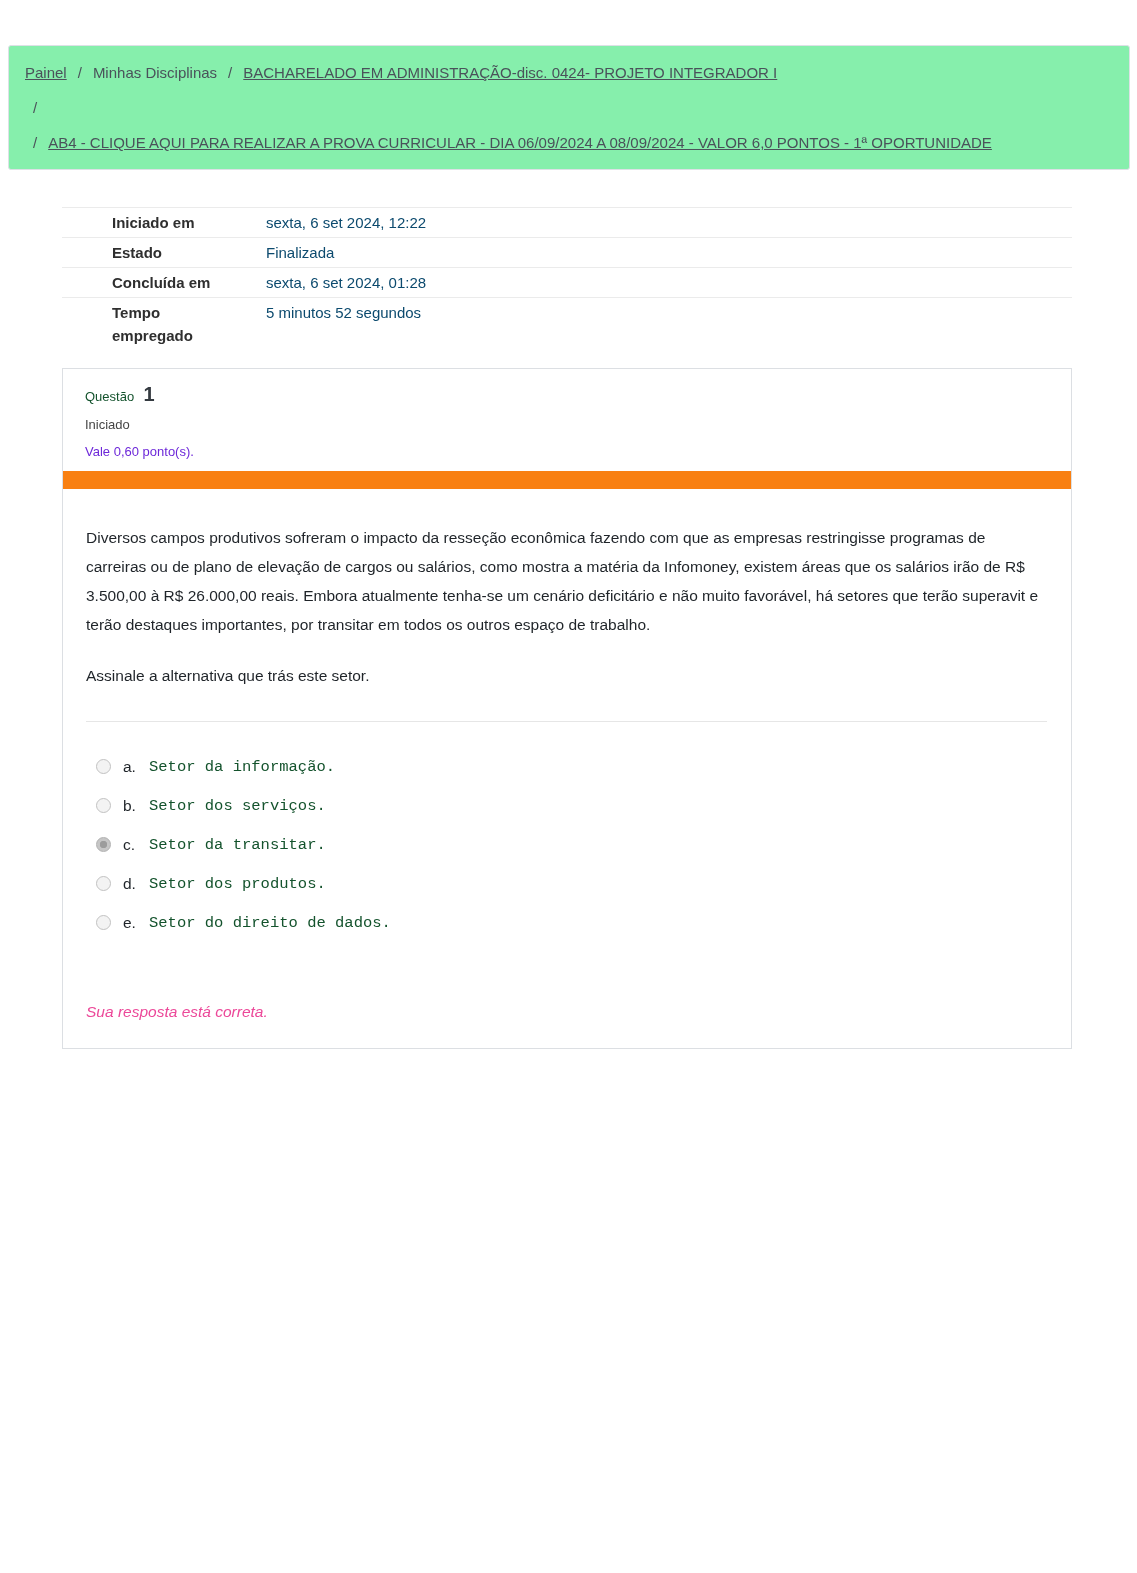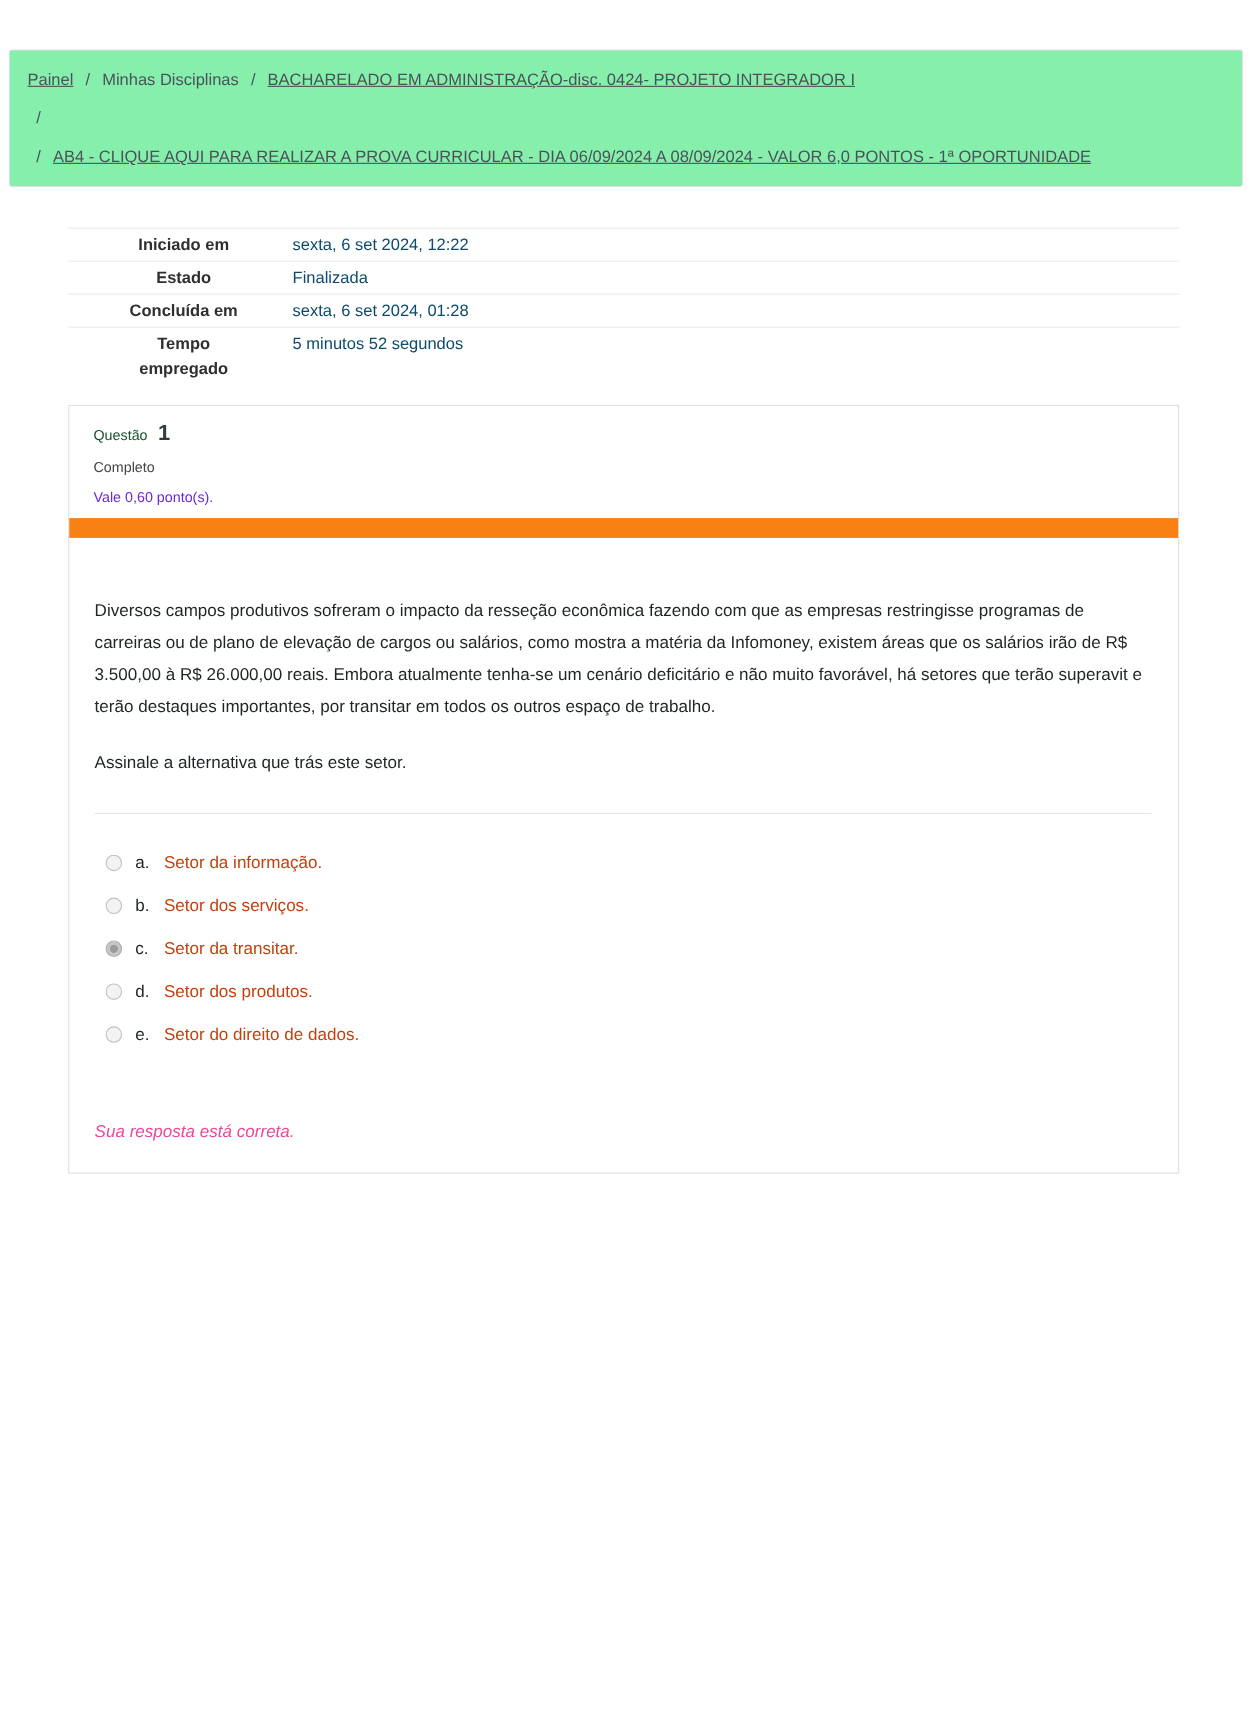--- a/index.html
+++ b/index.html
@@ -28,54 +28,54 @@
   .bc-sep.lead { margin-left: 8px; }
 
   
   .summary {
     position: absolute; left: 62px; top: 207px; width: 1010px;
     font-size: 15px; color: #343a40;
   }
   .srow { display: flex; border-top: 1px solid #ebebeb; padding: 3px 0; }
   .slabel {
     width: 126px; margin-left: 50px; padding-right: 16px;
-    text-align: center; font-weight: bold; line-height: 23px; color: #2f2f2f;
+    text-align: left; font-weight: bold; line-height: 23px; color: #2f2f2f;
     flex: none;
   }
   .svalue { flex: 1; line-height: 23px; color: #0c4a6e; margin-left: 28px; }
 
   
   .que {
     position: absolute; left: 62px; top: 368px; width: 1010px;
     border: 1px solid #dcdfe3; background: #fff;
   }
   .que-info { padding: 14px 22px 12px; }
   .q-no-label { font-size: 13px; color: #14532d; }
   .q-no { font-size: 20px; font-weight: bold; color: #343a40; margin-left: 5px; }
   .q-status { font-size: 13px; color: #454545; margin-top: 11px; }
   .q-grade { font-size: 13px; color: #6d28d9; margin-top: 12px; }
   .accent { height: 18px; }
 
-  .que-content { padding: 52px 24px 25px 23px; font-size: 15.5px; }
+  .que-content { padding: 34px 24px 25px 23px; font-size: 15.5px; }
   .qtext { margin: 0; line-height: 29px; color: #1f2429; }
   .qprompt { margin: 26px 0 0; line-height: 22px; color: #1f2429; }
   .divider { border: 0; border-top: 1px solid #e6e6e6; margin: 34px 0 0; }
 
   .options { margin-top: 32px; }
   .option { display: flex; align-items: center; height: 25px; margin-bottom: 14px; padding-left: 10px; cursor: pointer; }
   .radio {
     width: 15px; height: 15px; border-radius: 50%;
     border: 1px solid #c2c2c2; background: #f3f3f3; flex: none;
   }
   .radio.checked {
     border-color: #b0b0b0;
     background: radial-gradient(circle, #9c9c9c 0 38%, #c6c6c6 42% 100%);
   }
   .opt-letter { margin-left: 12px; width: 20px; color: #1f2429; }
-  .opt-label { margin-left: 6px; color: #c2410c; }
+  .opt-label { margin-left: 6px; color: #14532d; font-family: Liberation Mono, monospace; }
 
   .feedback { margin-top: 66px; font-size: 15.5px; line-height: 22px; }
 </style>
 </head>
 <body>
 
 <nav class="breadcrumb-card">
   <div class="bc-line">
     <a>Painel</a>
     <span class="bc-sep">/</span>
@@ -110,21 +110,21 @@
     <div class="svalue">5 minutos 52 segundos</div>
   </div>
 </section>
 
 <section class="que">
   <div class="que-info">
     <div>
       <span class="q-no-label">Questão</span>
       <span class="q-no">1</span>
     </div>
-    <div class="q-status">Completo</div>
+    <div class="q-status">Iniciado</div>
     <div class="q-grade">Vale 0,60 ponto(s).</div>
   </div>
 
   <div class="accent" style="background: rgb(249, 128, 18);"></div>
 
   <div class="que-content">
     <p class="qtext">Diversos campos produtivos sofreram o impacto da resseção econômica fazendo com que as empresas restringisse programas de carreiras ou de plano de elevação de cargos ou salários, como mostra a matéria da Infomoney, existem áreas que os salários irão de R$ 3.500,00 à R$ 26.000,00 reais. Embora atualmente tenha-se um cenário deficitário e não muito favorável, há setores que terão superavit e terão destaques importantes, por transitar em todos os outros espaço de trabalho.</p>
     <p class="qprompt">Assinale a alternativa que trás este setor.</p>
     <hr class="divider">
 

